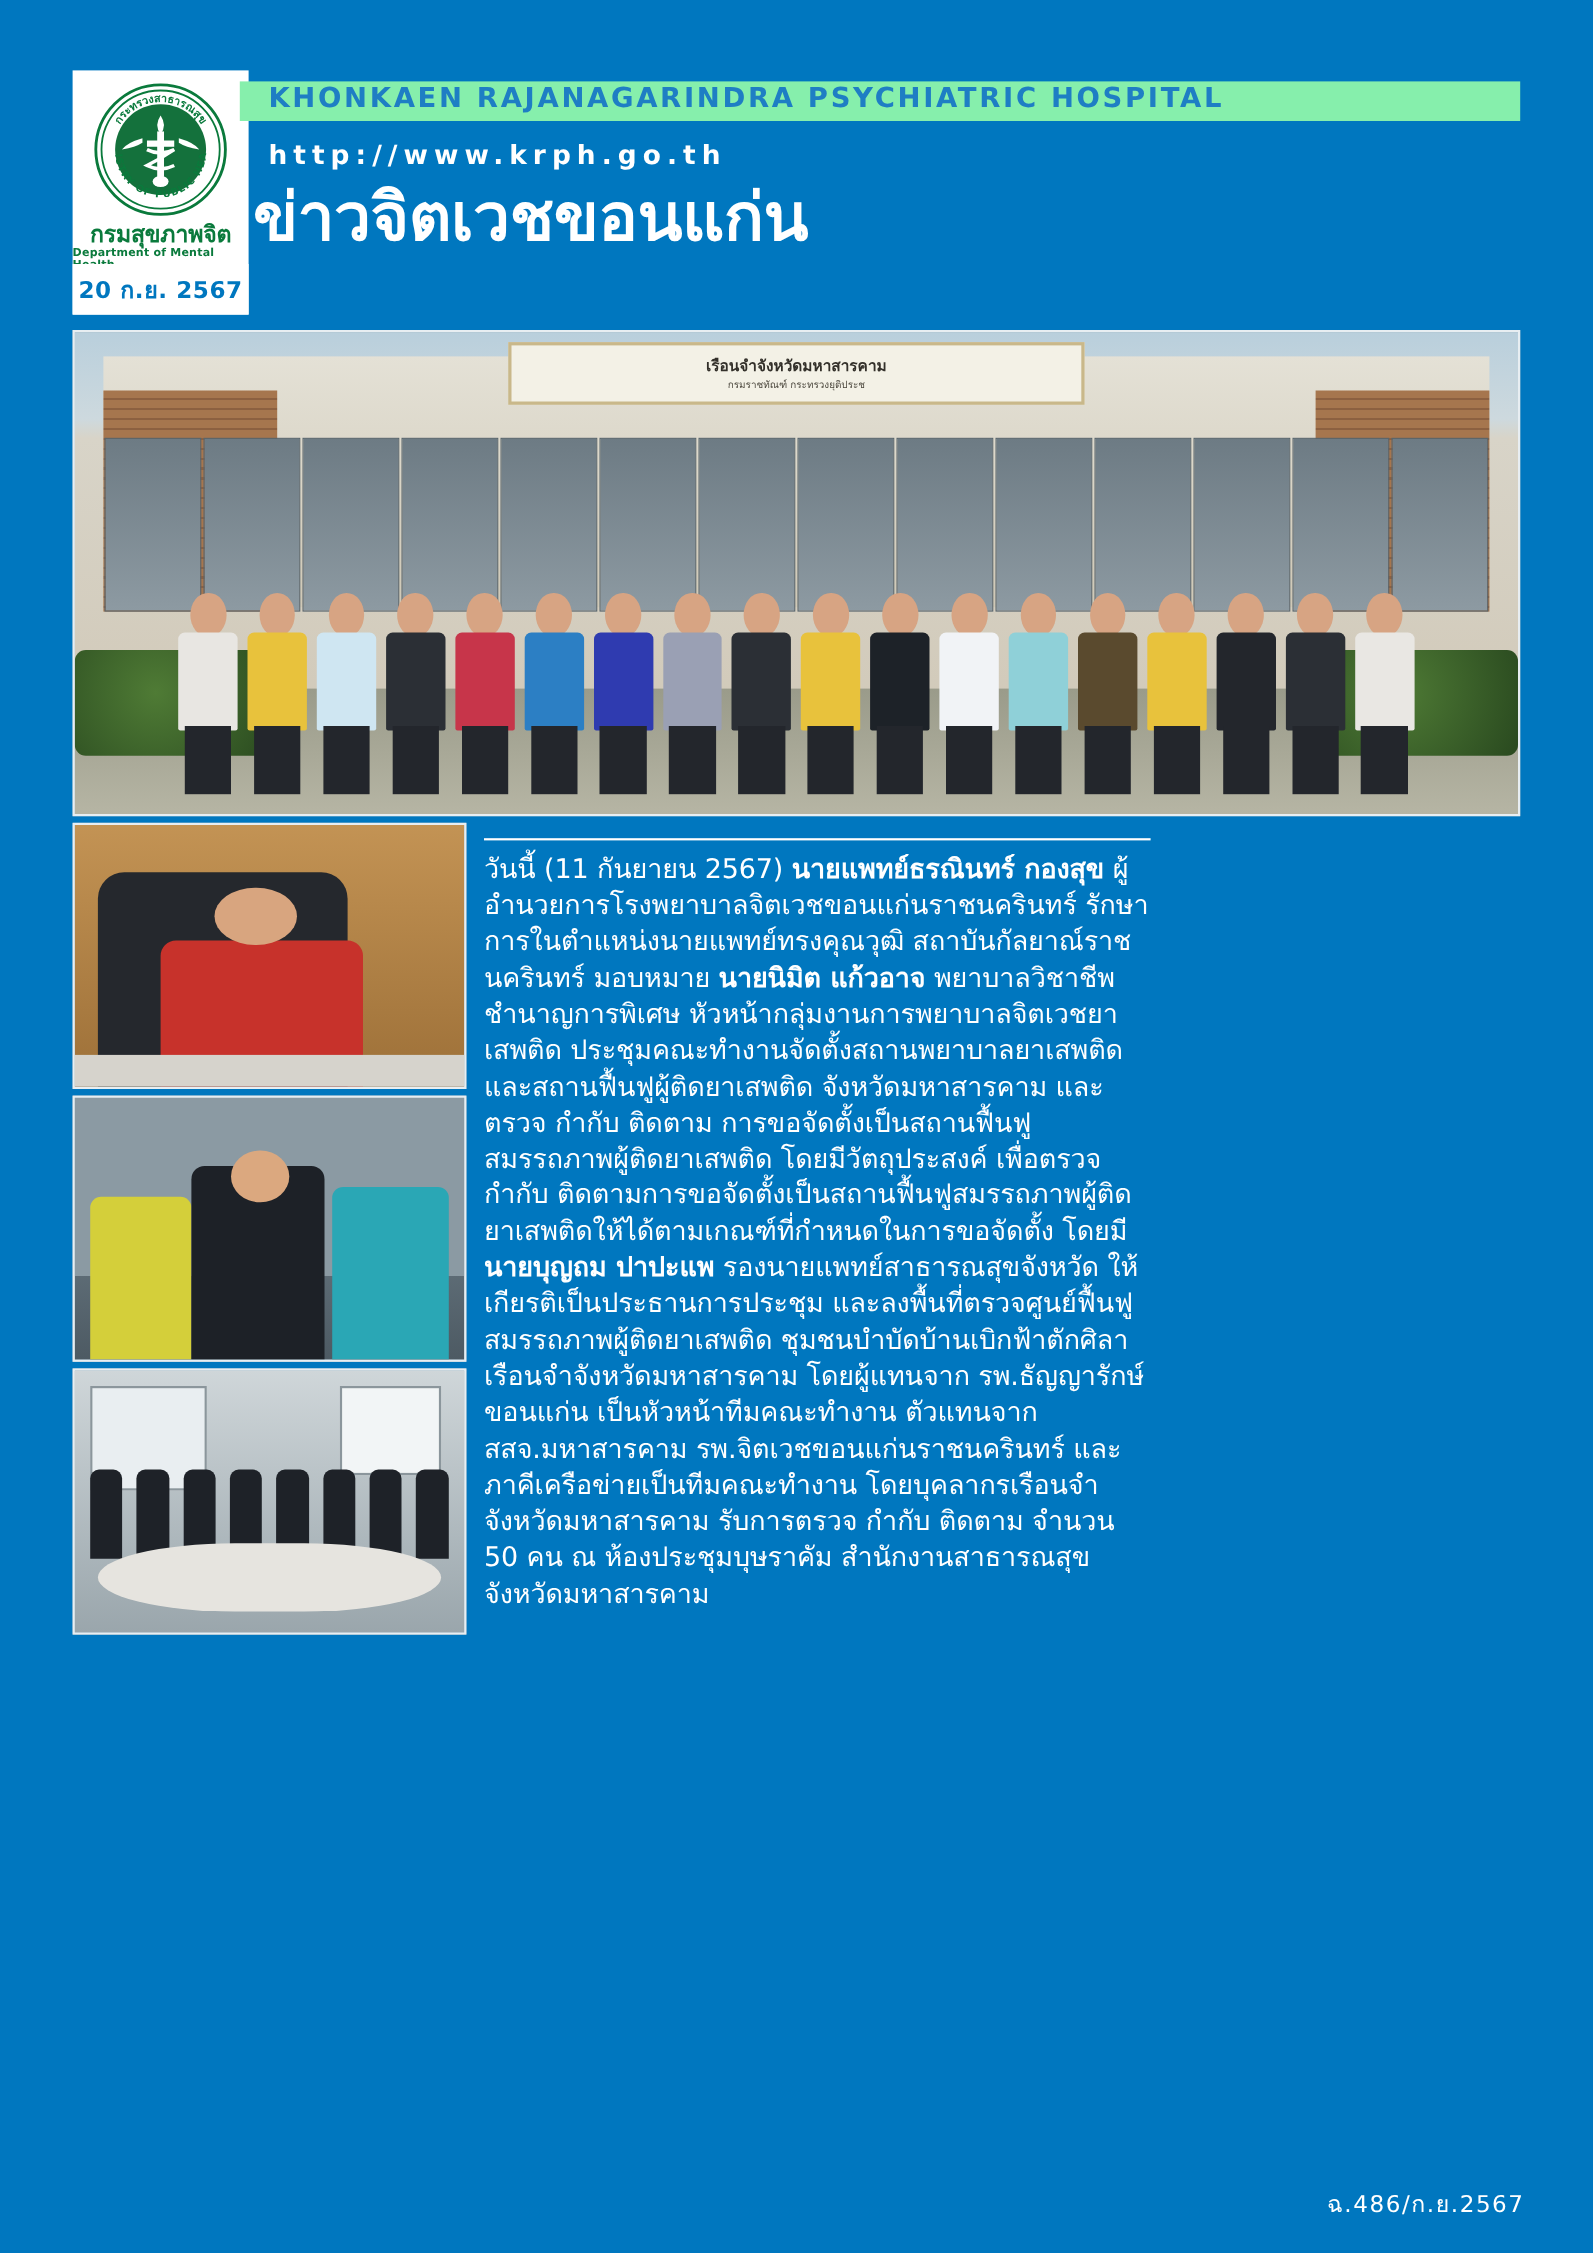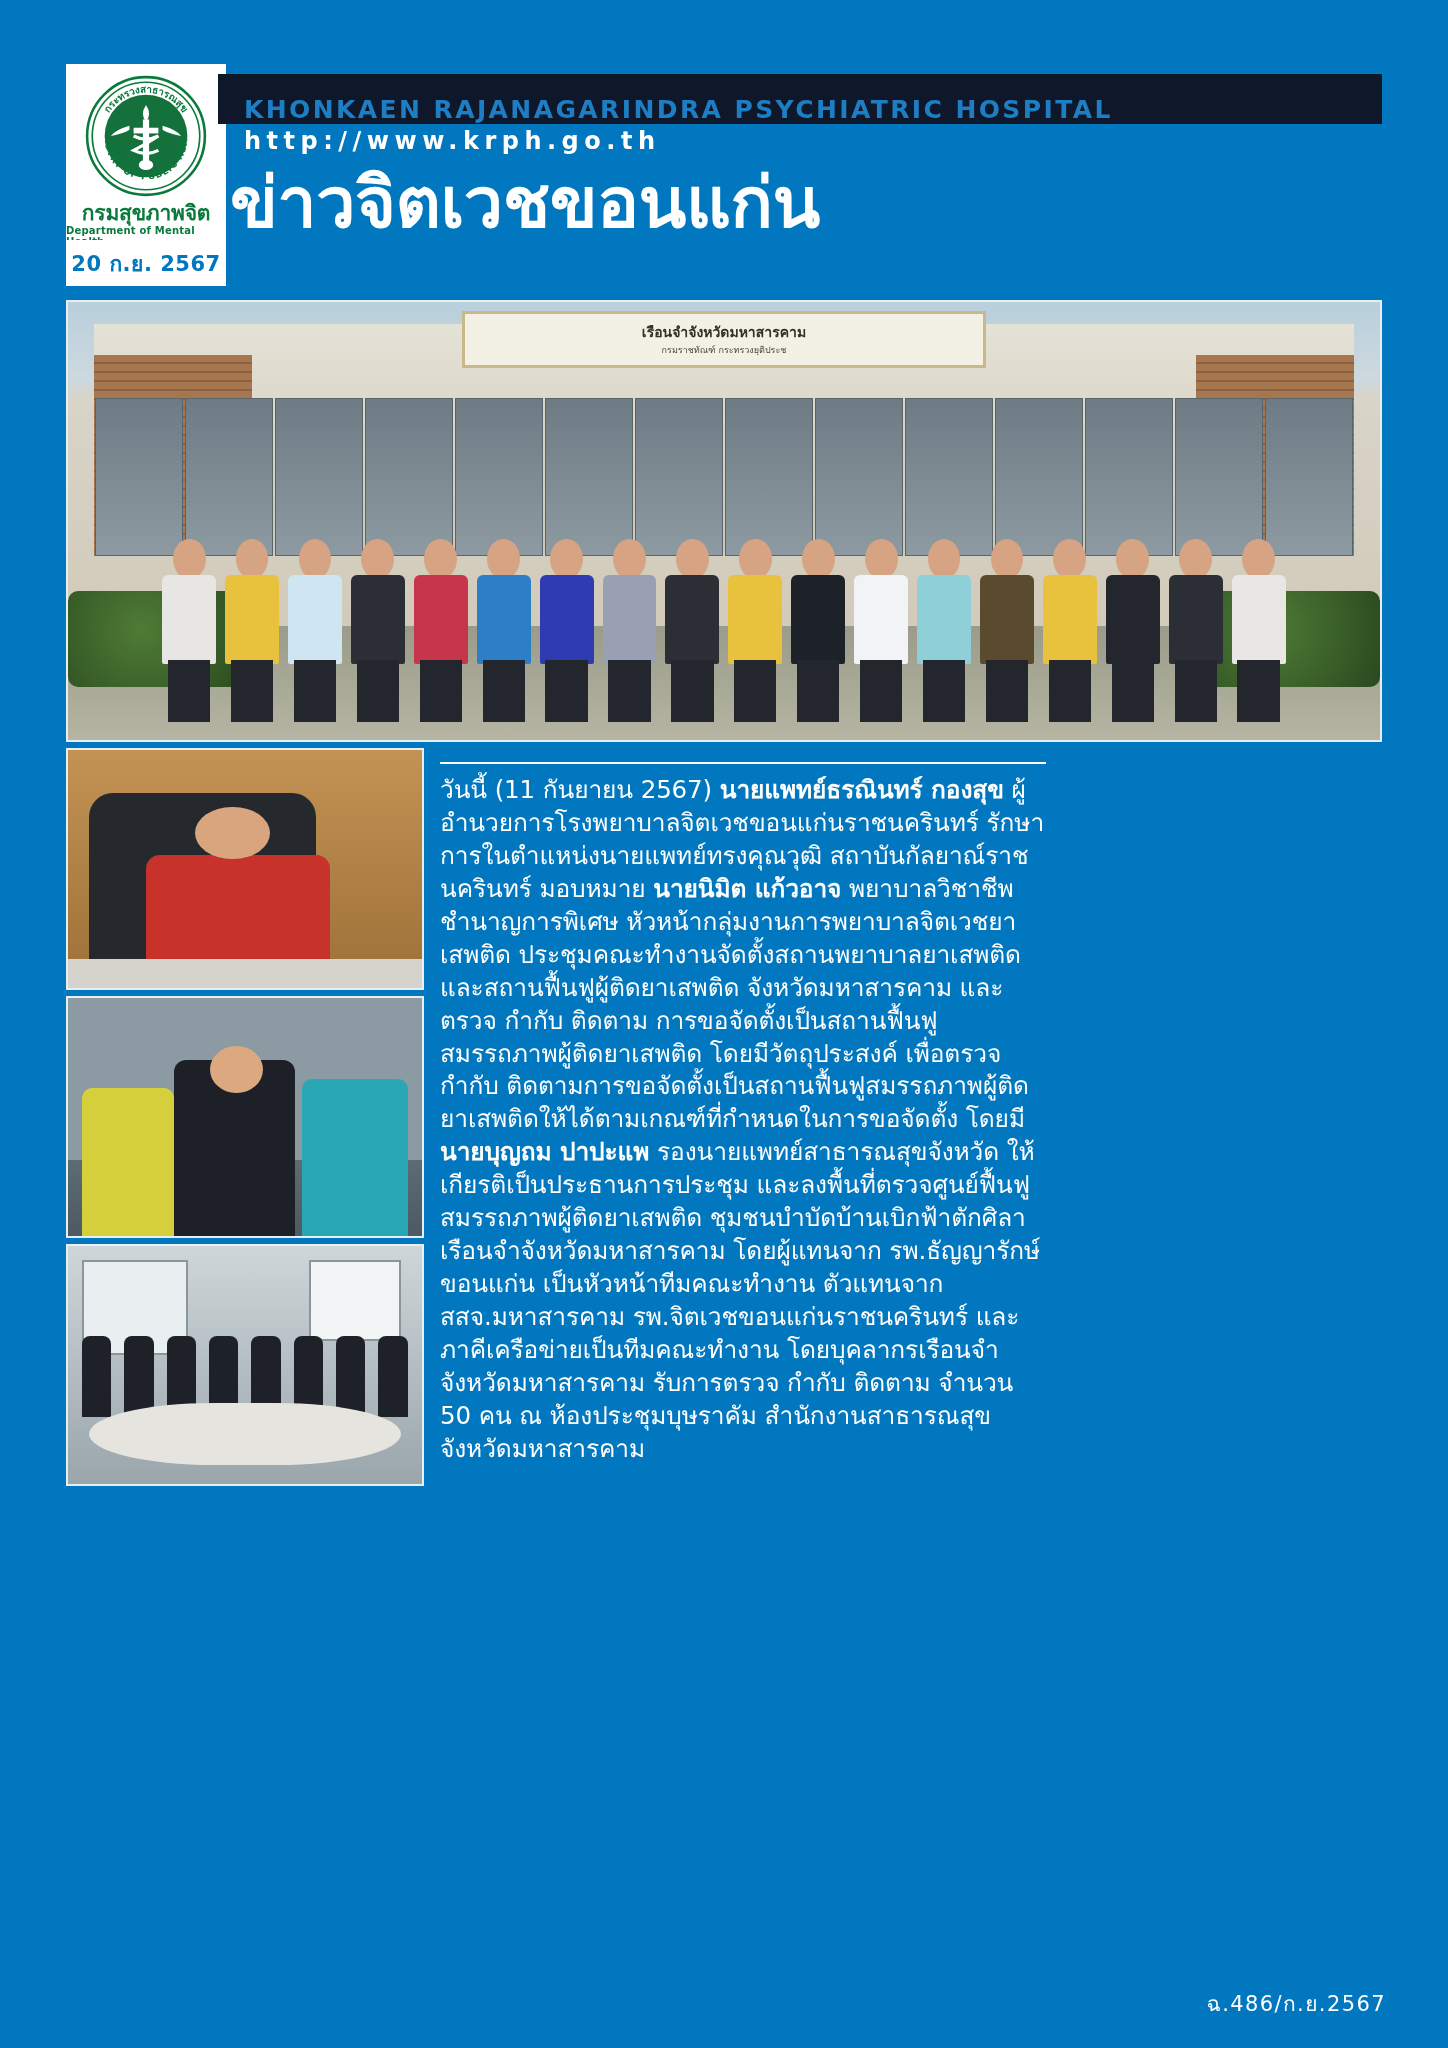--- a/index.html
+++ b/index.html
@@ -35,36 +35,36 @@
     position:absolute; left:66px; top:240px;
     width:160px; height:46px;
     background:#ffffff;
     display:flex; align-items:center; justify-content:center;
     color:#0077bf; font-weight:bold; font-size:21px;
     letter-spacing:0.5px;
   }
 
   #title-bar {
     position:absolute; left:218px; top:74px;
-    width:1164px; height:50px;
-    background:#0f172a;
-    display:flex; align-items:flex-end; padding-left:26px;
+    width:1164px; height:36px;
+    background:#86efac;
+    display:flex; align-items:flex-start; padding-left:26px;
   }
   #title-bar span {
     color:#1e7ec4; font-weight:bold; font-size:25px;
     letter-spacing:2.4px; white-space:nowrap;
   }
   #url-line {
     position:absolute; left:244px; top:127px;
     color:#ffffff; font-weight:bold; font-size:24px;
     letter-spacing:5.5px; white-space:nowrap;
   }
   #masthead {
     position:absolute; left:230px; top:168px;
-    color:#ffffff; font-weight:bold; font-size:70px;
+    color:#ffffff; font-weight:bold; font-size:60px;
     line-height:1.02; white-space:nowrap;
     letter-spacing:-0.5px;
   }
 
   
   #hero-photo {
     position:absolute; left:66px; top:300px;
     width:1316px; height:442px;
     background:#9fb7c4; overflow:hidden;
     border:2px solid #e8eef2;

